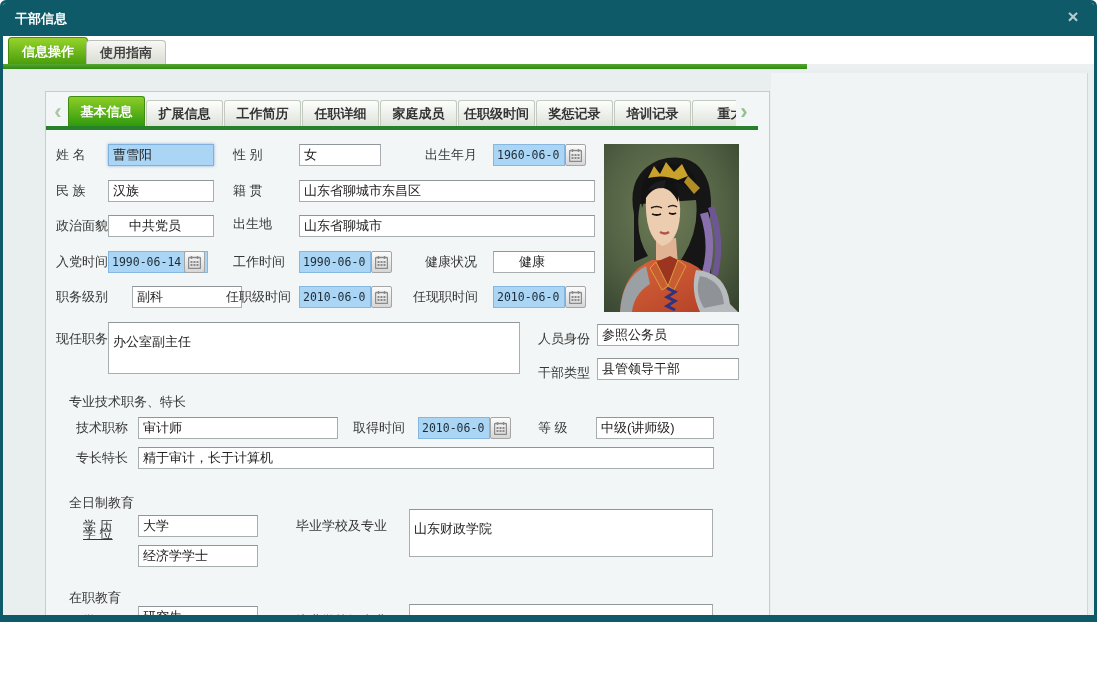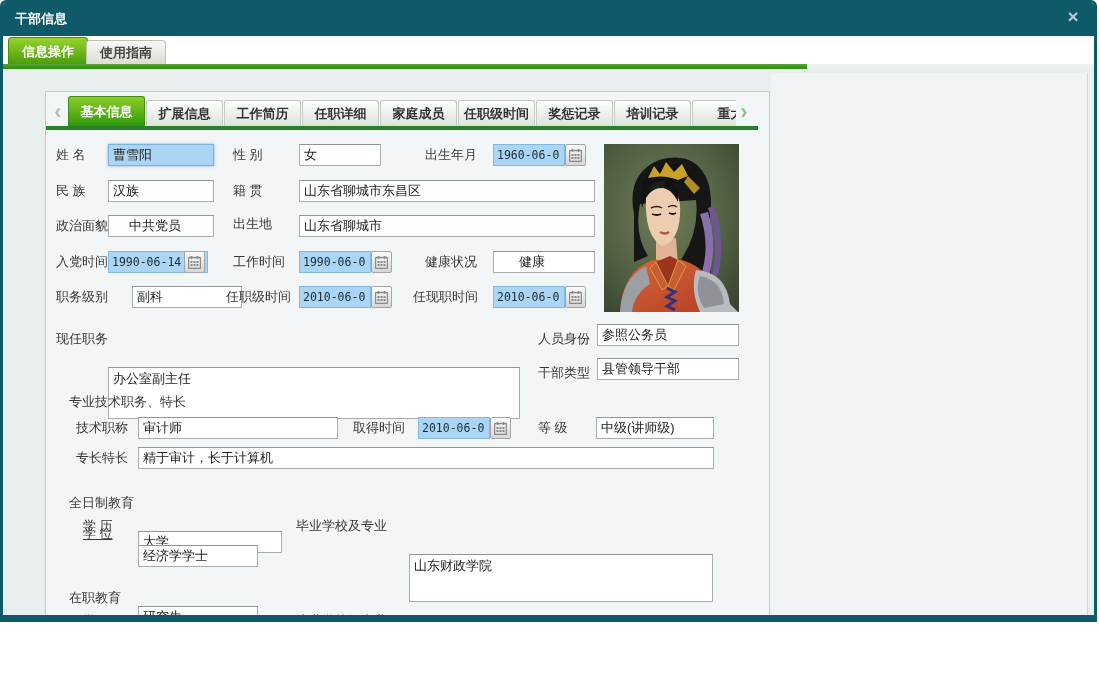--- a/index.html
+++ b/index.html
@@ -49,22 +49,22 @@
                  background:linear-gradient(#8ccd27,#2f9a0c); border-color:#3f8d10; }
   .underline { position:absolute; left:0; top:34px; width:712px; height:4px; background:#27802a; }
 
   .lbl { position:absolute; height:22px; line-height:22px; font-size:13px; color:#383838; white-space:nowrap; }
   .sect { position:absolute; height:20px; line-height:20px; font-size:13px; color:#383838; white-space:nowrap; }
 
   .inp { position:absolute; height:22px; border:1px solid #a8adb0; border-top-color:#90959a;
          background:#ffffff; font-family:"Liberation Sans",sans-serif; font-size:13px; color:#222;
          padding:0 4px; }
   .ta  { position:absolute; border:1px solid #a8adb0; border-top-color:#90959a; background:#ffffff;
-         font-family:"Liberation Sans",sans-serif; font-size:13px; color:#222; padding:2px 4px;
-         resize:none; overflow:hidden;margin-top:45px; }
+         font-family:"Liberation Sans",sans-serif; font-size:13px; color:#222; padding:10px 4px;
+         resize:none; overflow:hidden; }
   .date { position:absolute; height:22px; border:1px solid #86b7e0; background:#abd5f4;
           font-family:"DejaVu Sans Mono",monospace; font-size:11.5px; color:#1d2b36; padding:0 3px;
           overflow:hidden; white-space:nowrap; }
   .inp.hl { background:#abd5f4; border-color:#7fb0de; box-shadow:0 0 3px rgba(90,150,210,.7); }
 
   .calbtn { position:absolute; width:21px; height:22px; border:1px solid #a5a5a5;
             background:linear-gradient(#fbfbfb,#d6d6d6); border-radius:2px; cursor:pointer;
             display:flex; align-items:center; justify-content:center; }
 
   .photo { position:absolute; left:558px; top:52px; width:135px; height:168px; overflow:hidden; }
@@ -278,21 +278,21 @@
             <rect x="8.5" y="8" width="2" height="2" fill="#8a8a8a"></rect>
           </svg>
       </div>
       <div class="lbl" style="left:492px;top:325px;">等 级</div>
       <input class="inp" style="left: 550px; top: 325px; width: 118px;" readonly="" value="中级(讲师级)">
       <div class="lbl" style="left:30px;top:355px;">专长特长</div>
       <input class="inp" style="left: 92px; top: 355px; width: 576px;" readonly="" value="精于审计，长于计算机">
 
       <div class="sect" style="left:23px;top:401px;">全日制教育</div>
       <div class="lbl" style="left:37px;top:423px;">学 历</div>
-      <input class="inp" style="left: 92px; top: 423px; width: 144px; margin-top: 16px;" readonly="" value="大学">
+      <input class="inp" style="left: 92px; top: 423px; width: 120px;" readonly="" value="大学">
       <div class="lbl" style="left:250px;top:423px;">毕业学校及专业</div>
       <textarea class="ta" style="left: 363px; top: 417px; width: 304px; height: 48px;" readonly="">山东财政学院</textarea>
       <div class="lbl" style="left:37px;top:431px;text-decoration:underline;">学 位</div>
       <input class="inp" style="left: 92px; top: 453px; width: 120px;" readonly="" value="经济学学士">
 
       <div class="sect" style="left:23px;top:496px;">在职教育</div>
       <div class="lbl" style="left:37px;top:518px;">学 历</div>
       <input class="inp" style="left: 92px; top: 514px; width: 120px;" readonly="" value="研究生">
       <div class="lbl" style="left:250px;top:518px;">毕业学校及专业</div>
       <textarea class="ta" style="left: 363px; top: 512px; width: 304px; height: 40px;" readonly="">中国财政学院</textarea>

